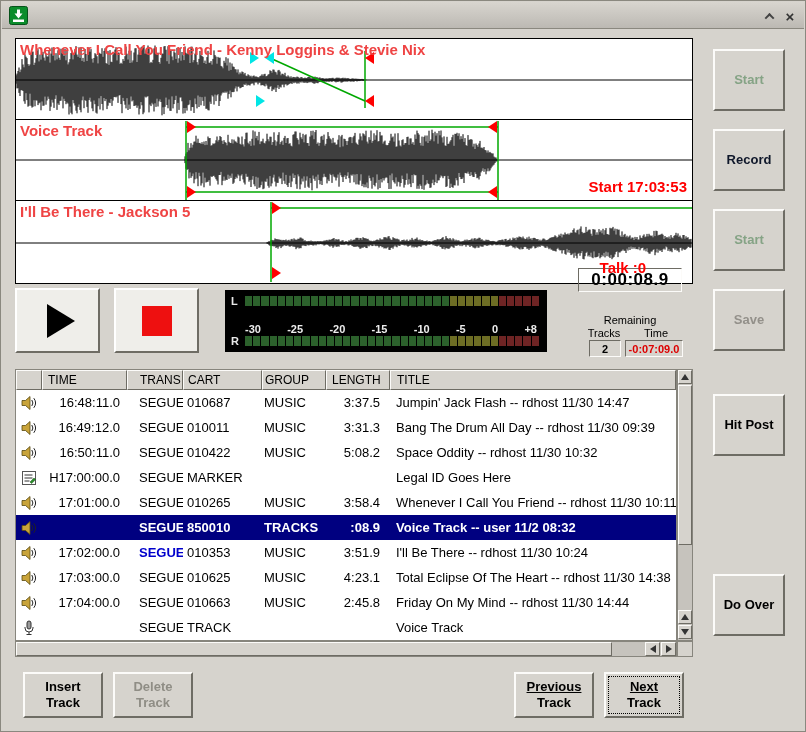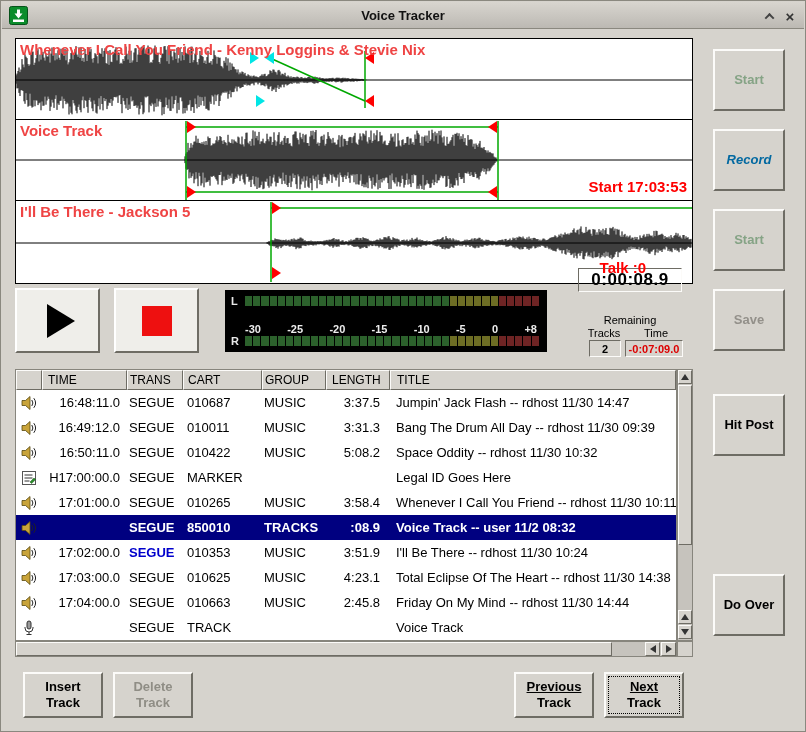--- a/index.html
+++ b/index.html
@@ -57,21 +57,21 @@
   .log{position:absolute;left:14px;top:368px;width:678px;height:288px;}
   .log-main{position:absolute;left:0;top:0;width:662px;height:272px;border:1px solid #87857d;background:#fff;}
   .log-header{display:flex;height:20px;background:#d6d3cd;font-size:12px;}
   .hcell{border:1px solid;border-color:#fcfbf9 #6e6c64 #6e6c64 #fcfbf9;display:flex;align-items:center;padding-left:5px;overflow:hidden;white-space:nowrap;}
   .log-body{width:660px;height:250px;background:#fff;overflow:hidden;}
   .log-row{display:flex;height:25px;align-items:center;font-size:13px;background:#fff;color:#000;white-space:nowrap;}
   .log-row.selected{background:#000080;color:#fff;font-weight:bold;}
   .cell{overflow:hidden;}
   .w-icon{width:26px;display:flex;justify-content:center;align-items:center;}
   .w-time{width:85px;text-align:right;padding-right:7px;}
-  .w-trans{width:56px;padding-left:2px;}
+  .w-trans{width:56px;padding-left:12px;}
   .w-cart{width:79px;padding-left:4px;}
   .w-group{width:64px;padding-left:2px;}
   .w-length{width:64px;text-align:right;padding-right:10px;}
   .w-title{flex:1;padding-left:6px;}
   .blue{color:#0000cc;font-weight:bold;}
 
   
   .vscroll{position:absolute;left:662px;top:0;width:16px;height:272px;background:#c6c3bd;border:1px solid #87857d;}
   .hscroll{position:absolute;left:0;top:272px;width:662px;height:16px;background:#c6c3bd;border:1px solid #87857d;}
   .sb-corner{position:absolute;left:662px;top:272px;width:16px;height:16px;background:#d6d3cd;border:1px solid #87857d;}
@@ -84,41 +84,40 @@
   .vthumb{position:absolute;left:0;top:15px;width:14px;height:160px;background:#d6d3cd;border:1px solid;border-color:#fcfbf9 #6e6c64 #6e6c64 #fcfbf9;}
   .hthumb{position:absolute;left:0;top:0;width:596px;height:14px;background:#d6d3cd;border:1px solid;border-color:#fcfbf9 #6e6c64 #6e6c64 #fcfbf9;}
   .tri-up{width:0;height:0;border-left:4px solid transparent;border-right:4px solid transparent;border-bottom:6px solid #333;}
   .tri-down{width:0;height:0;border-left:4px solid transparent;border-right:4px solid transparent;border-top:6px solid #333;}
   .tri-left{width:0;height:0;border-top:4px solid transparent;border-bottom:4px solid transparent;border-right:6px solid #333;}
   .tri-right{width:0;height:0;border-top:4px solid transparent;border-bottom:4px solid transparent;border-left:6px solid #333;}
 
   
   .side{left:712px;width:72px;height:62px;}
   .dis-green{color:#85a385;}
-  .dis-red{color:#0369a1;font-style:italic;}
+  .dis-red{color:#0f172a;}
   .dis-gray{color:#93908a;}
   .dis{color:#8f8d85;}
   .bb{top:671px;width:80px;height:46px;}
   .u{text-decoration:underline;}
   .focus{outline:1px dotted #000;outline-offset:-5px;}
 </style>
 </head>
 <body>
 
 <div class="window">
 
   <div class="titlebar">
     <div class="app-icon">
       <svg width="19" height="19" viewBox="0 0 19 19">
         <rect x="0.5" y="0.5" width="18" height="18" rx="2" fill="#0b8c2b" stroke="#06521a"></rect>
         <polygon points="9.5,12.5 5.5,7.5 8,7.5 8,3.5 11,3.5 11,7.5 13.5,7.5" fill="#fff"></polygon>
         <rect x="4" y="13.5" width="11" height="2.5" fill="#fff"></rect>
       </svg>
     </div>
-    <div class="tb-title">Voice Tracker</div>
     <div class="tb-btn tb-shade">
         <span class="chev"></span>
       </div>
     <div class="tb-btn tb-close">
         <span>×</span>
       </div>
   </div>
 
   <div class="editor">
 

